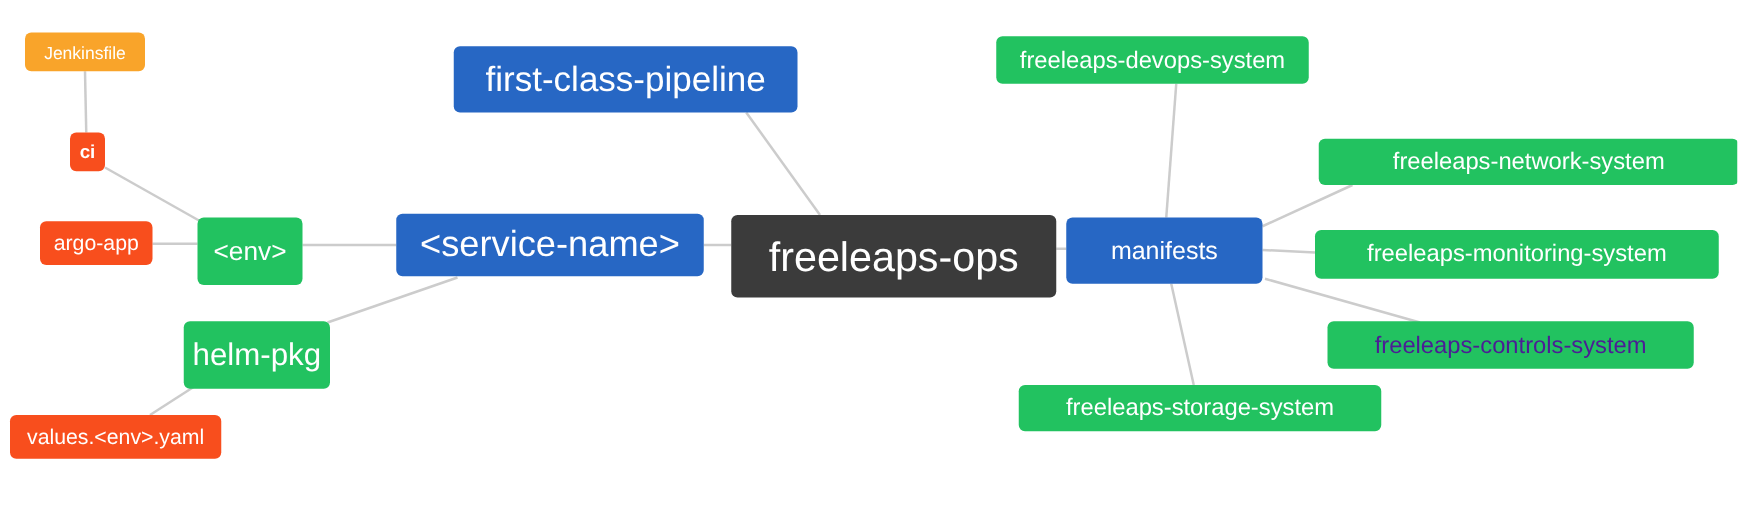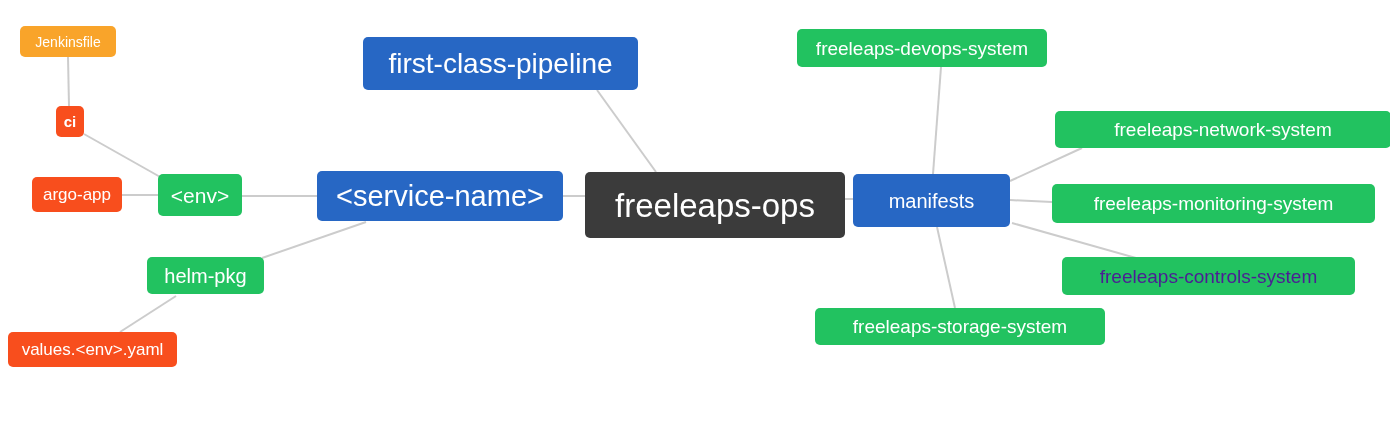--- a/index.html
+++ b/index.html
@@ -58,24 +58,24 @@
   <div>
       <div class="node" style="left: 20px; top: 26px; width: 96px; height: 31px; background: rgb(249, 164, 42); font-size: 14px; color: rgb(255, 255, 255);">
         <span>Jenkinsfile</span>
       </div>
       <div class="node" style="left: 56px; top: 106px; width: 28px; height: 31px; background: rgb(248, 78, 29); font-size: 15px; color: rgb(255, 255, 255); font-weight: 700;">
         <span>ci</span>
       </div>
       <div class="node" style="left: 32px; top: 177px; width: 90px; height: 35px; background: rgb(248, 78, 29); font-size: 17px; color: rgb(255, 255, 255);">
         <span>argo-app</span>
       </div>
-      <div class="node" style="left: 158px; top: 174px; width: 84px; height: 42px; background: rgb(34, 194, 96); font-size: 21px; color: rgb(255, 255, 255);">
+      <div class="node" style="left: 158px; top: 174px; width: 84px; height: 54px; background: rgb(34, 194, 96); font-size: 21px; color: rgb(255, 255, 255);">
         <span>&lt;env&gt;</span>
       </div>
-      <div class="node" style="left: 147px; top: 257px; width: 117px; height: 37px; background: rgb(34, 194, 96); font-size: 20px; color: rgb(255, 255, 255);">
+      <div class="node" style="left: 147px; top: 257px; width: 117px; height: 54px; background: rgb(34, 194, 96); font-size: 25px; color: rgb(255, 255, 255);">
         <span>helm-pkg</span>
       </div>
       <div class="node" style="left: 8px; top: 332px; width: 169px; height: 35px; background: rgb(248, 78, 29); font-size: 17px; color: rgb(255, 255, 255);">
         <span>values.&lt;env&gt;.yaml</span>
       </div>
       <div class="node" style="left: 315px; top: 37px; width: 275px; height: 53px; background: rgb(39, 103, 196); font-size: 28px; color: rgb(255, 255, 255); margin-left: 48px;">
         <span>first-class-pipeline</span>
       </div>
       <div class="node" style="left: 317px; top: 171px; width: 246px; height: 50px; background: rgb(39, 103, 196); font-size: 29px; color: rgb(255, 255, 255);">
         <span>&lt;service-name&gt;</span>

